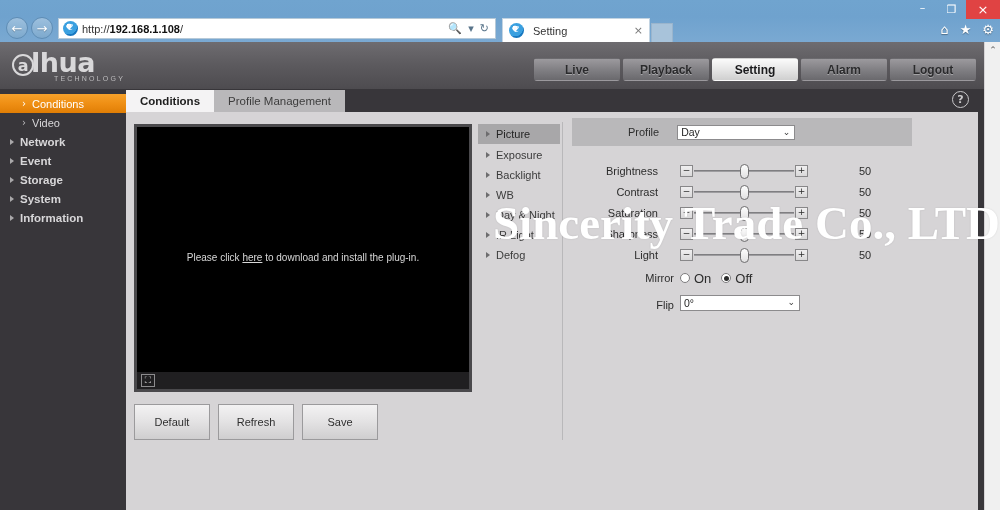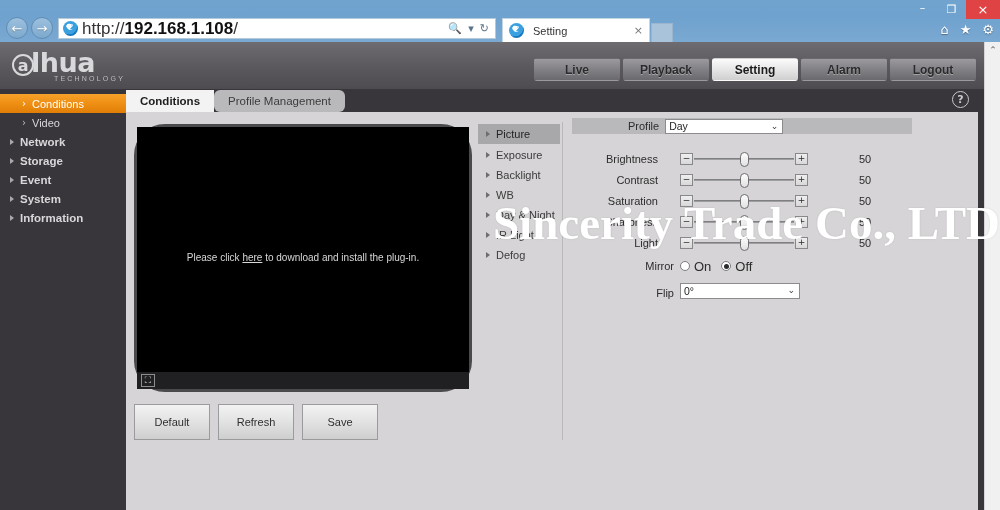--- a/index.html
+++ b/index.html
@@ -45,21 +45,21 @@
   .ie-favicon {
     width: 15px; height: 15px; margin-right: 4px; flex: 0 0 auto;
     border-radius: 50%;
     background: radial-gradient(circle at 40% 35%, #ffffff 0 18%, #3aa0e0 22% 60%, #1878c0 62% 100%);
     position: relative;
   }
   .ie-favicon::after{
     content:"e"; position:absolute; left:0; right:0; top:-2px; text-align:center;
     font-size:12px; font-style:italic; color:#f2f8ff; font-family:"Liberation Serif",serif;
   }
-  .url-text { font-size: 17px; color: #333; white-space: nowrap; overflow: hidden;}
+  .url-text { font-size: 11px; color: #333; white-space: nowrap; overflow: hidden;}
   .url-text b { color:#111; font-weight:bold;}
   .addr-icons { margin-left:auto; display:flex; align-items:center; gap:6px; padding-right:2px;}
   .addr-icon { font-size:11px; color:#59748a; font-family:"DejaVu Sans",sans-serif;}
 
   .tabstrip { position:absolute; left: 502px; top: 18px; display:flex; align-items:flex-end;}
   .tab {
     width: 148px; height: 24px; background:#ffffff;
     border:1px solid #c3d4e2; border-bottom:none;
     display:flex; align-items:center; padding: 0 6px; gap:5px;
   }
@@ -136,30 +136,30 @@
   .side-gap { height:5px; }
 
   
   .content { position:absolute; left:126px; top:47px; width:858px; height:421px; background:#38363a;}
   .tabs-row { position:absolute; left:0; top:0; height:23px; width:858px; display:flex; align-items:flex-end;}
   .ct-tab {
     height:22px; padding:0 14px; display:flex; align-items:center;
     font-size:11.5px; color:#3a3a3a;
   }
   .ct-tab.active { background:#f4f3f4; font-weight:bold; color:#1d1d1d;}
-  .ct-tab.inactive { background:#b9b8ba; color:#3d3d3d;border-radius:6px; }
+  .ct-tab.inactive { background:#b9b8ba; color:#3d3d3d; }
   .help-icon {
     position:absolute; right:15px; top:2px; width:17px; height:17px; border-radius:50%;
     border:1.5px solid #c9c8ca; color:#c9c8ca; font-size:11px; font-weight:bold;
     display:flex; align-items:center; justify-content:center; font-family:"DejaVu Sans",sans-serif;
   }
   .panel { position:absolute; left:0; top:23px; width:852px; height:398px; background:#d6d4d6;}
 
   
-  .video-wrap { position:absolute; left:8px; top:12px; width:338px; height:268px; background:#4a494c; padding:3px;border-radius:31px;}
+  .video-wrap { position:absolute; left:8px; top:12px; width:338px; height:268px; background:#4a494c; padding:3px;}
   .video { position:relative; width:332px; height:262px; background:#000000; }
   .video-msg {
     position:absolute; left:0; right:0; top:125px; text-align:center;
     font-size:10px; color:#d8d8d8;
   }
   .video-msg a { color:#d8d8d8; text-decoration:underline;}
   .video-toolbar { position:absolute; left:0; bottom:0; width:332px; height:17px; background:#201f21;}
   .vt-btn {
     position:absolute; left:4px; top:2px; width:14px; height:13px;
     border:1px solid #8d8c8e; display:flex; align-items:center; justify-content:center;
@@ -185,22 +185,22 @@
     width:0;height:0; border-left:4px solid #6d6c6e;
     border-top:3px solid transparent; border-bottom:3px solid transparent;
   }
   .mm-item.active { background:#a8a7a9; color:#242424;}
   .mm-gap { height:1px;}
   .vdivider { position:absolute; left:436px; top:10px; width:1px; height:318px; background:#b9b8ba;}
 
   
   .form { position:absolute; left:446px; top:6px; width:340px;}
   .profile-bar {
-    width:340px; height:16px; background:#b9b8ba;
-    display:flex; align-items:center; gap:6px; padding-left:56px;
+    width:340px; height:28px; background:#b9b8ba;
+    display:flex; align-items:center; gap:18px; padding-left:56px;
   }
   .profile-bar .lbl { font-size:11px; color:#2e2e2e;}
   .sel {
     width:118px; height:15px; background:#ffffff; border:1px solid #8c8b8d;
     display:flex; align-items:center; padding:0 3px; font-size:10.5px; color:#1f1f1f;
     position:relative;
   }
   .sel .arw {
     position:absolute; right:4px; top:1px; font-size:9px; color:#3b3b3b;
     font-family:"DejaVu Sans",sans-serif;
@@ -322,25 +322,25 @@
       <div class="side-sub">
         <span class="chev">›</span>
         <span>Video</span>
       </div>
       <div class="side-item">
         <span class="tri"></span>
         <span>Network</span>
       </div>
       <div class="side-item">
         <span class="tri"></span>
-        <span>Storage</span>
+        <span>Event</span>
       </div>
       <div class="side-item">
         <span class="tri"></span>
-        <span>Event</span>
+        <span>Storage</span>
       </div>
       <div class="side-item">
         <span class="tri"></span>
         <span>System</span>
       </div>
       <div class="side-item">
         <span class="tri"></span>
         <span>Information</span>
       </div>
     </div>

